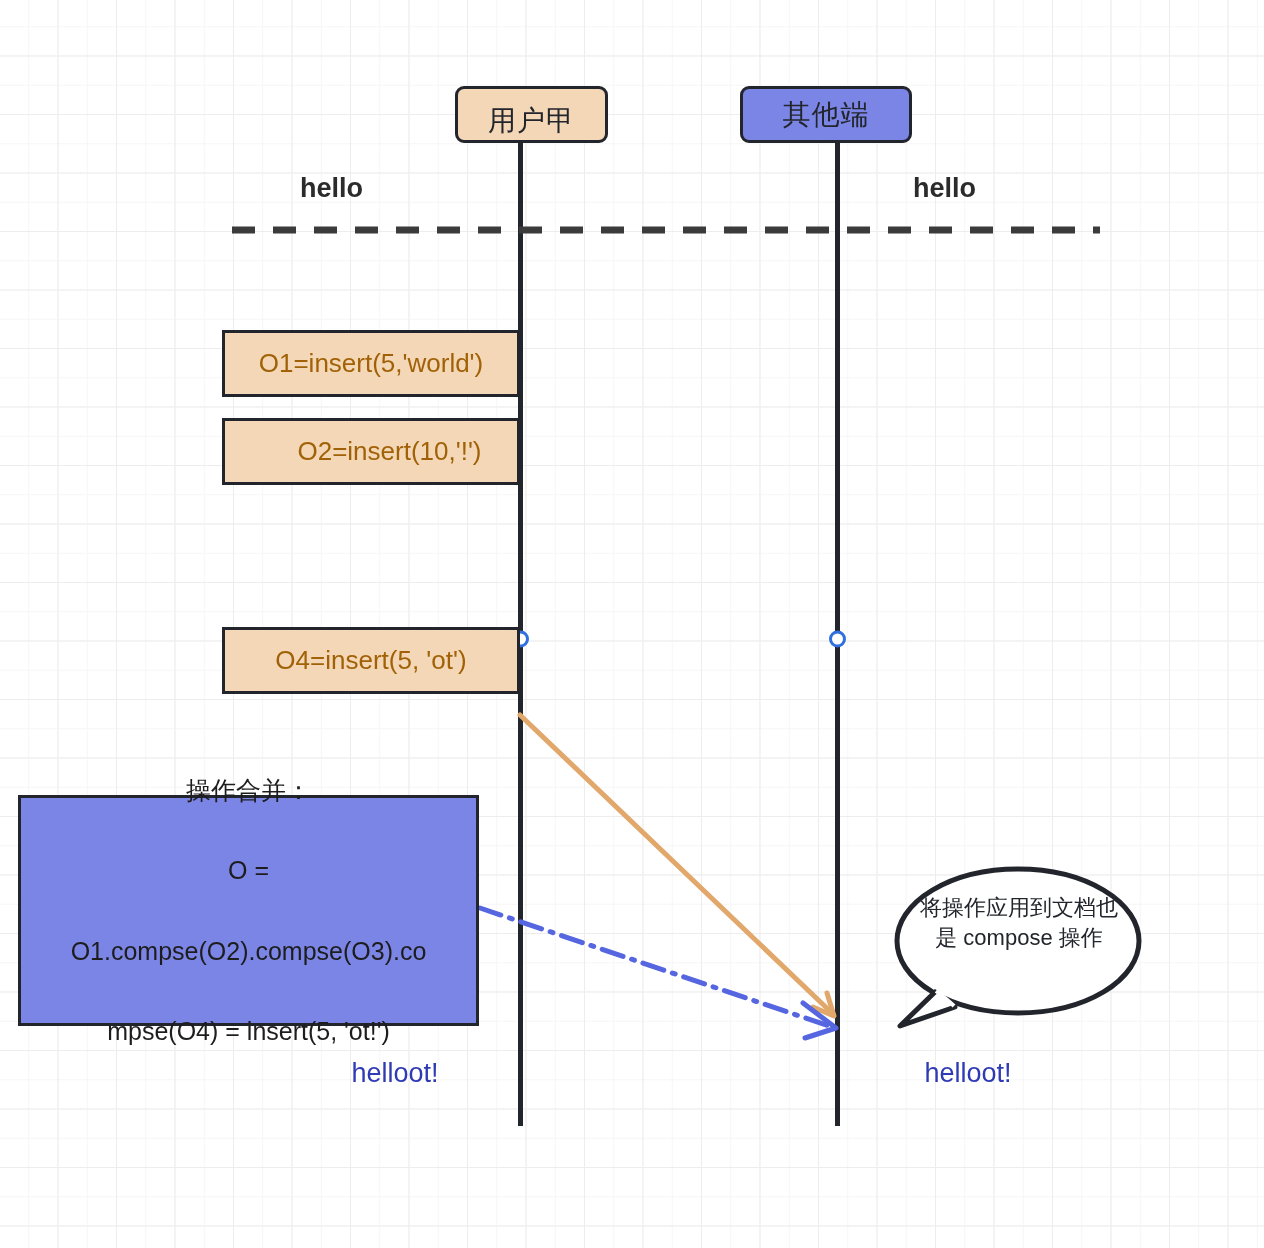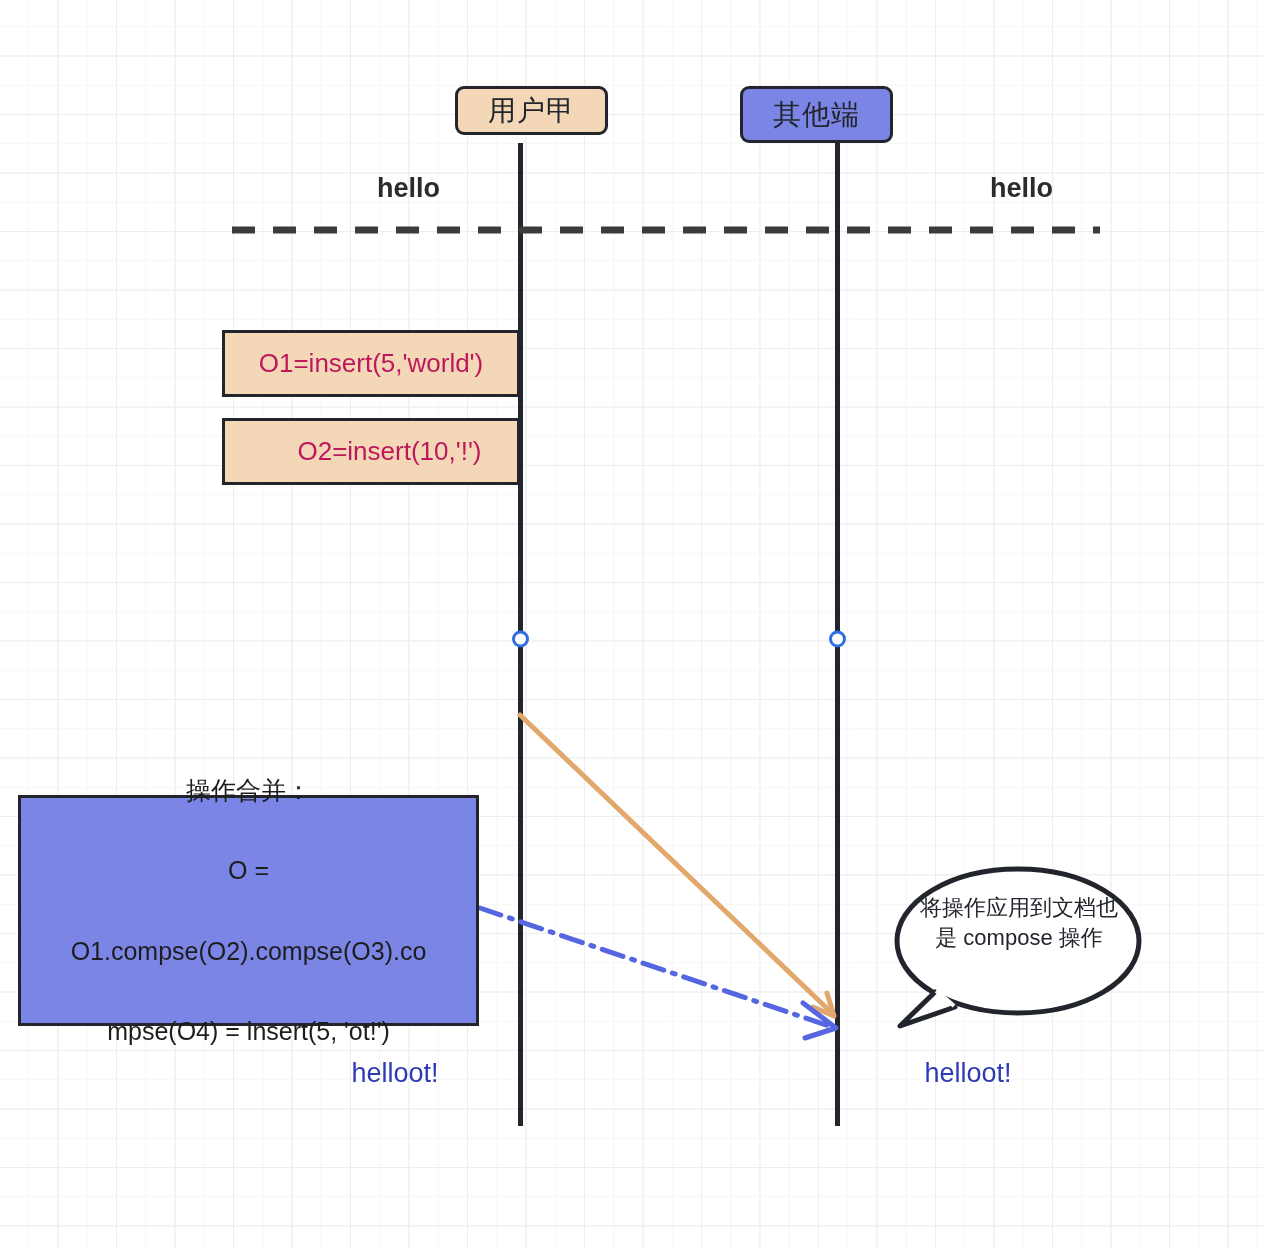--- a/index.html
+++ b/index.html
@@ -45,35 +45,36 @@
     border: 3px solid #22252c;
     border-radius: 9px;
     display: flex;
     align-items: center;
     justify-content: center;
     font-size: 28px;
     color: #22252c;
     letter-spacing: 1px;
   }
   #actor-0 {
-    left: 455px; top: 86px; width: 153px; height: 49px;
+    left: 455px; top: 86px; width: 153px; height: 57px;
     background: #f3d7b7;
+    align-items: flex-end;
   }
   #actor-1 {
-    left: 740px; top: 86px; width: 153px; height: 57px;
+    left: 740px; top: 86px; width: 172px; height: 57px;
     background: #7b85e6;
   }
 
   
   .doc-label {
     position: absolute;
     font-size: 27px;
     font-weight: bold;
     color: #2b2b2b;
-    text-align: right;
+    text-align: left;
   }
   #doc-label-left  { left: 300px; top: 173px; width: 140px; }
   #doc-label-right { left: 913px; top: 173px; width: 140px; }
 
   .result-label {
     position: absolute;
     font-size: 27px;
     font-weight: normal;
     color: #2f3bb5;
     text-align: center;
@@ -87,21 +88,21 @@
     box-sizing: border-box;
     left: 222px;
     width: 298px;
     height: 67px;
     background: #f3d7b7;
     border: 3px solid #22252c;
     display: flex;
     align-items: center;
     justify-content: center;
     font-size: 26px;
-    color: #be185d;
+    color: #a16207;
   }
   #op-box-0 { top: 330px; }
   #op-box-1 { top: 418px; padding-left: 37px; }
   #op-box-2 { top: 524px; }
   #op-box-3 { top: 627px; }
 
   
   #compose-note {
     position: absolute;
     box-sizing: border-box;
@@ -184,20 +185,23 @@
 
   <div class="doc-label" id="doc-label-left">hello</div>
   <div class="doc-label" id="doc-label-right">hello</div>
 
   <div class="op-box" id="op-box-0">
     <span>O1=insert(5,'world')</span>
   </div>
   <div class="op-box" id="op-box-1">
     <span>O2=insert(10,'!')</span>
   </div>
+  <div class="op-box" id="op-box-3">
+    <span>O4=insert(5, 'ot')</span>
+  </div>
 
   <div id="compose-note">
     <span class="line">操作合并：</span>
     <span class="line">O =</span>
     <span class="line">O1.compse(O2).compse(O3).co</span>
     <span class="line">mpse(O4) =  insert(5, 'ot!')</span>
   </div>
 
   <div id="speech-bubble">
     <div id="speech-bubble-text">将操作应用到文档也是 compose 操作</div>

